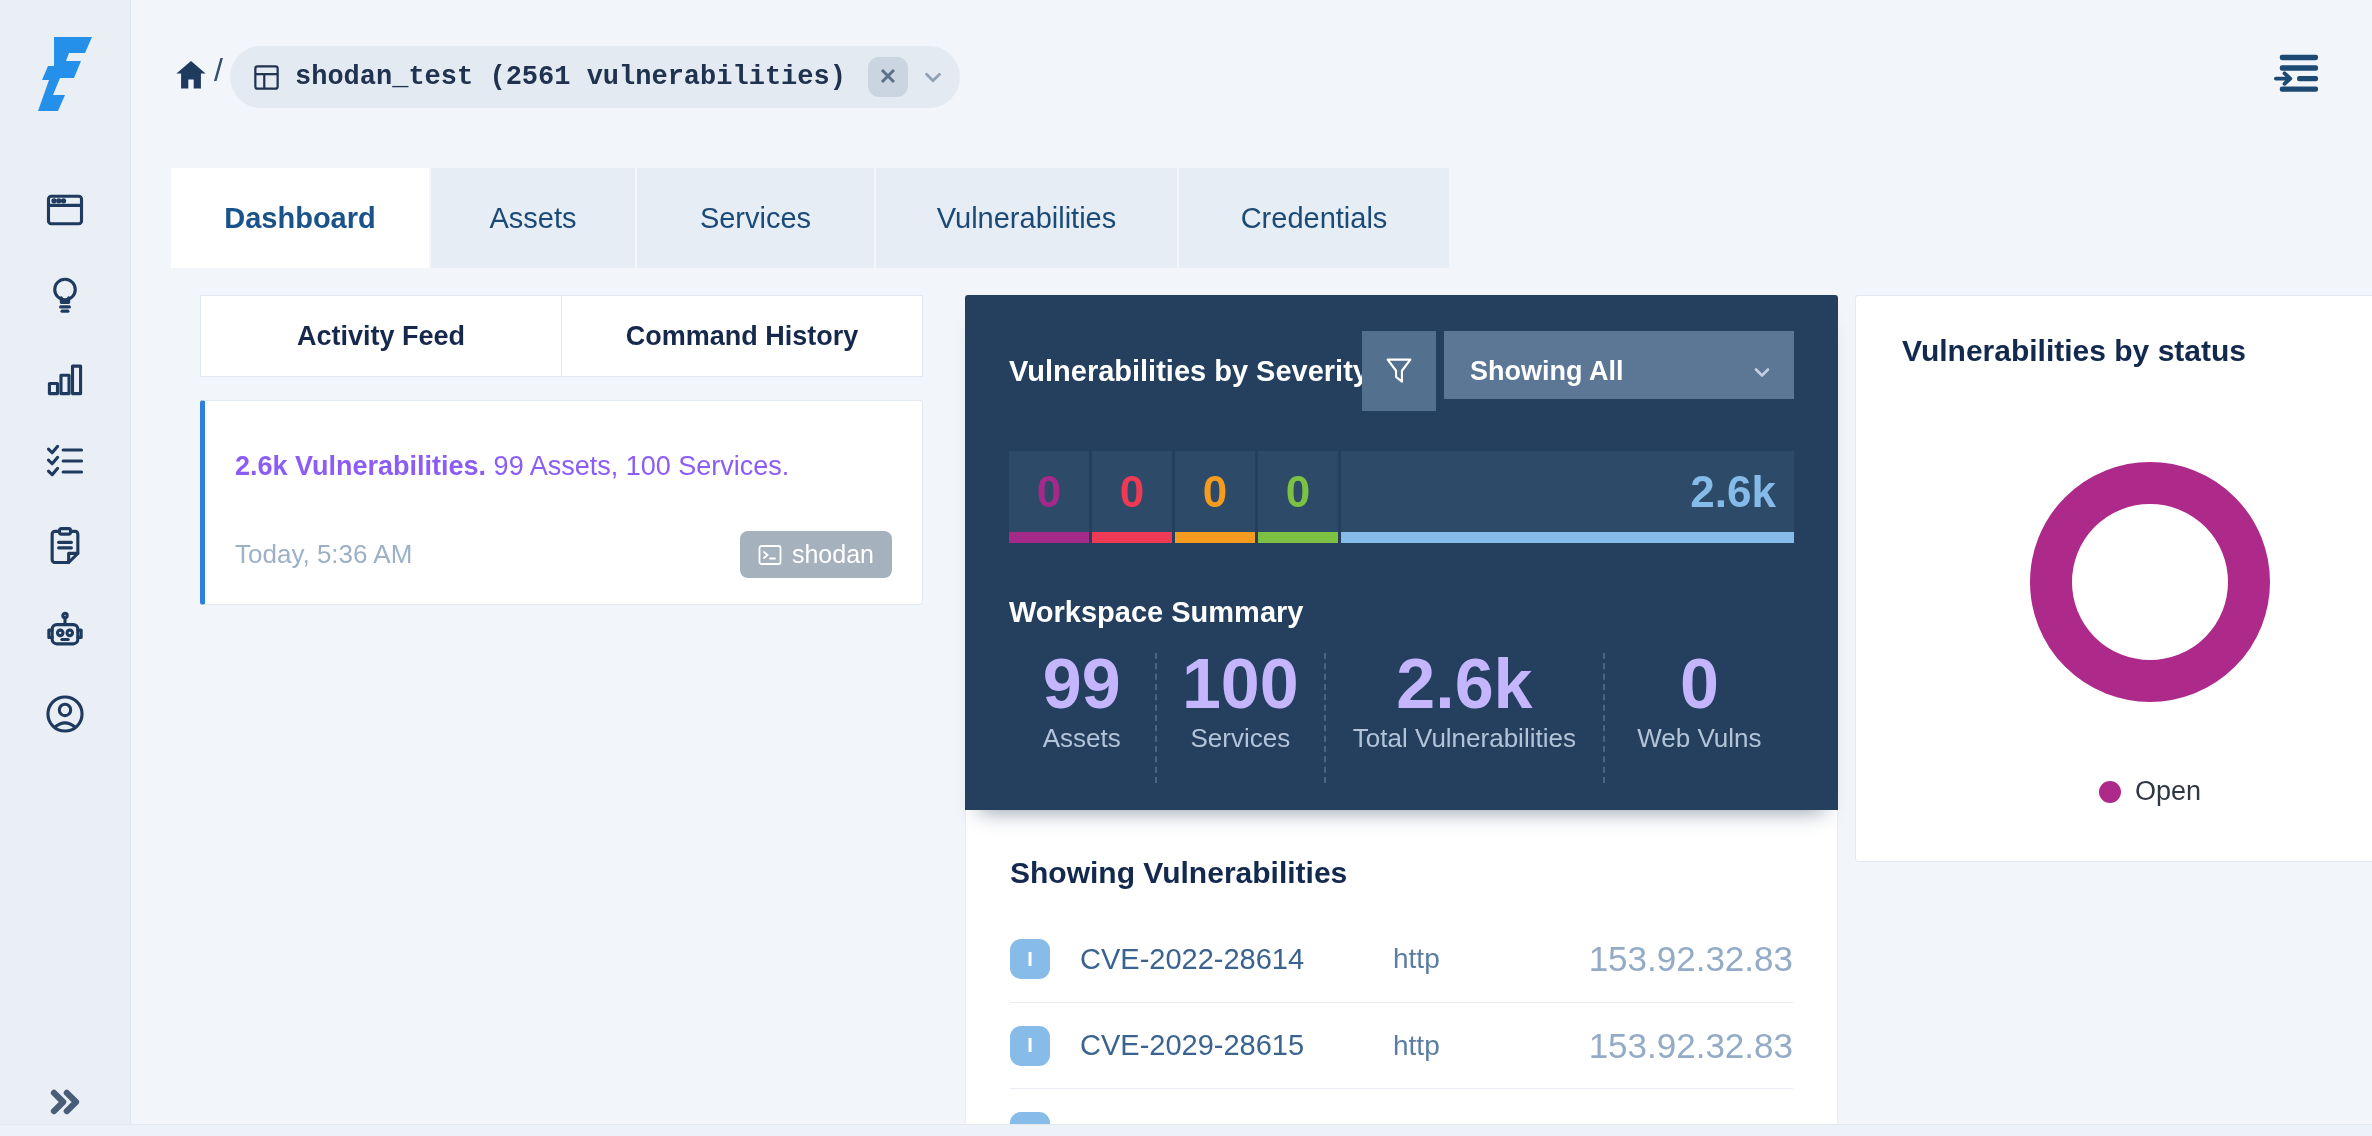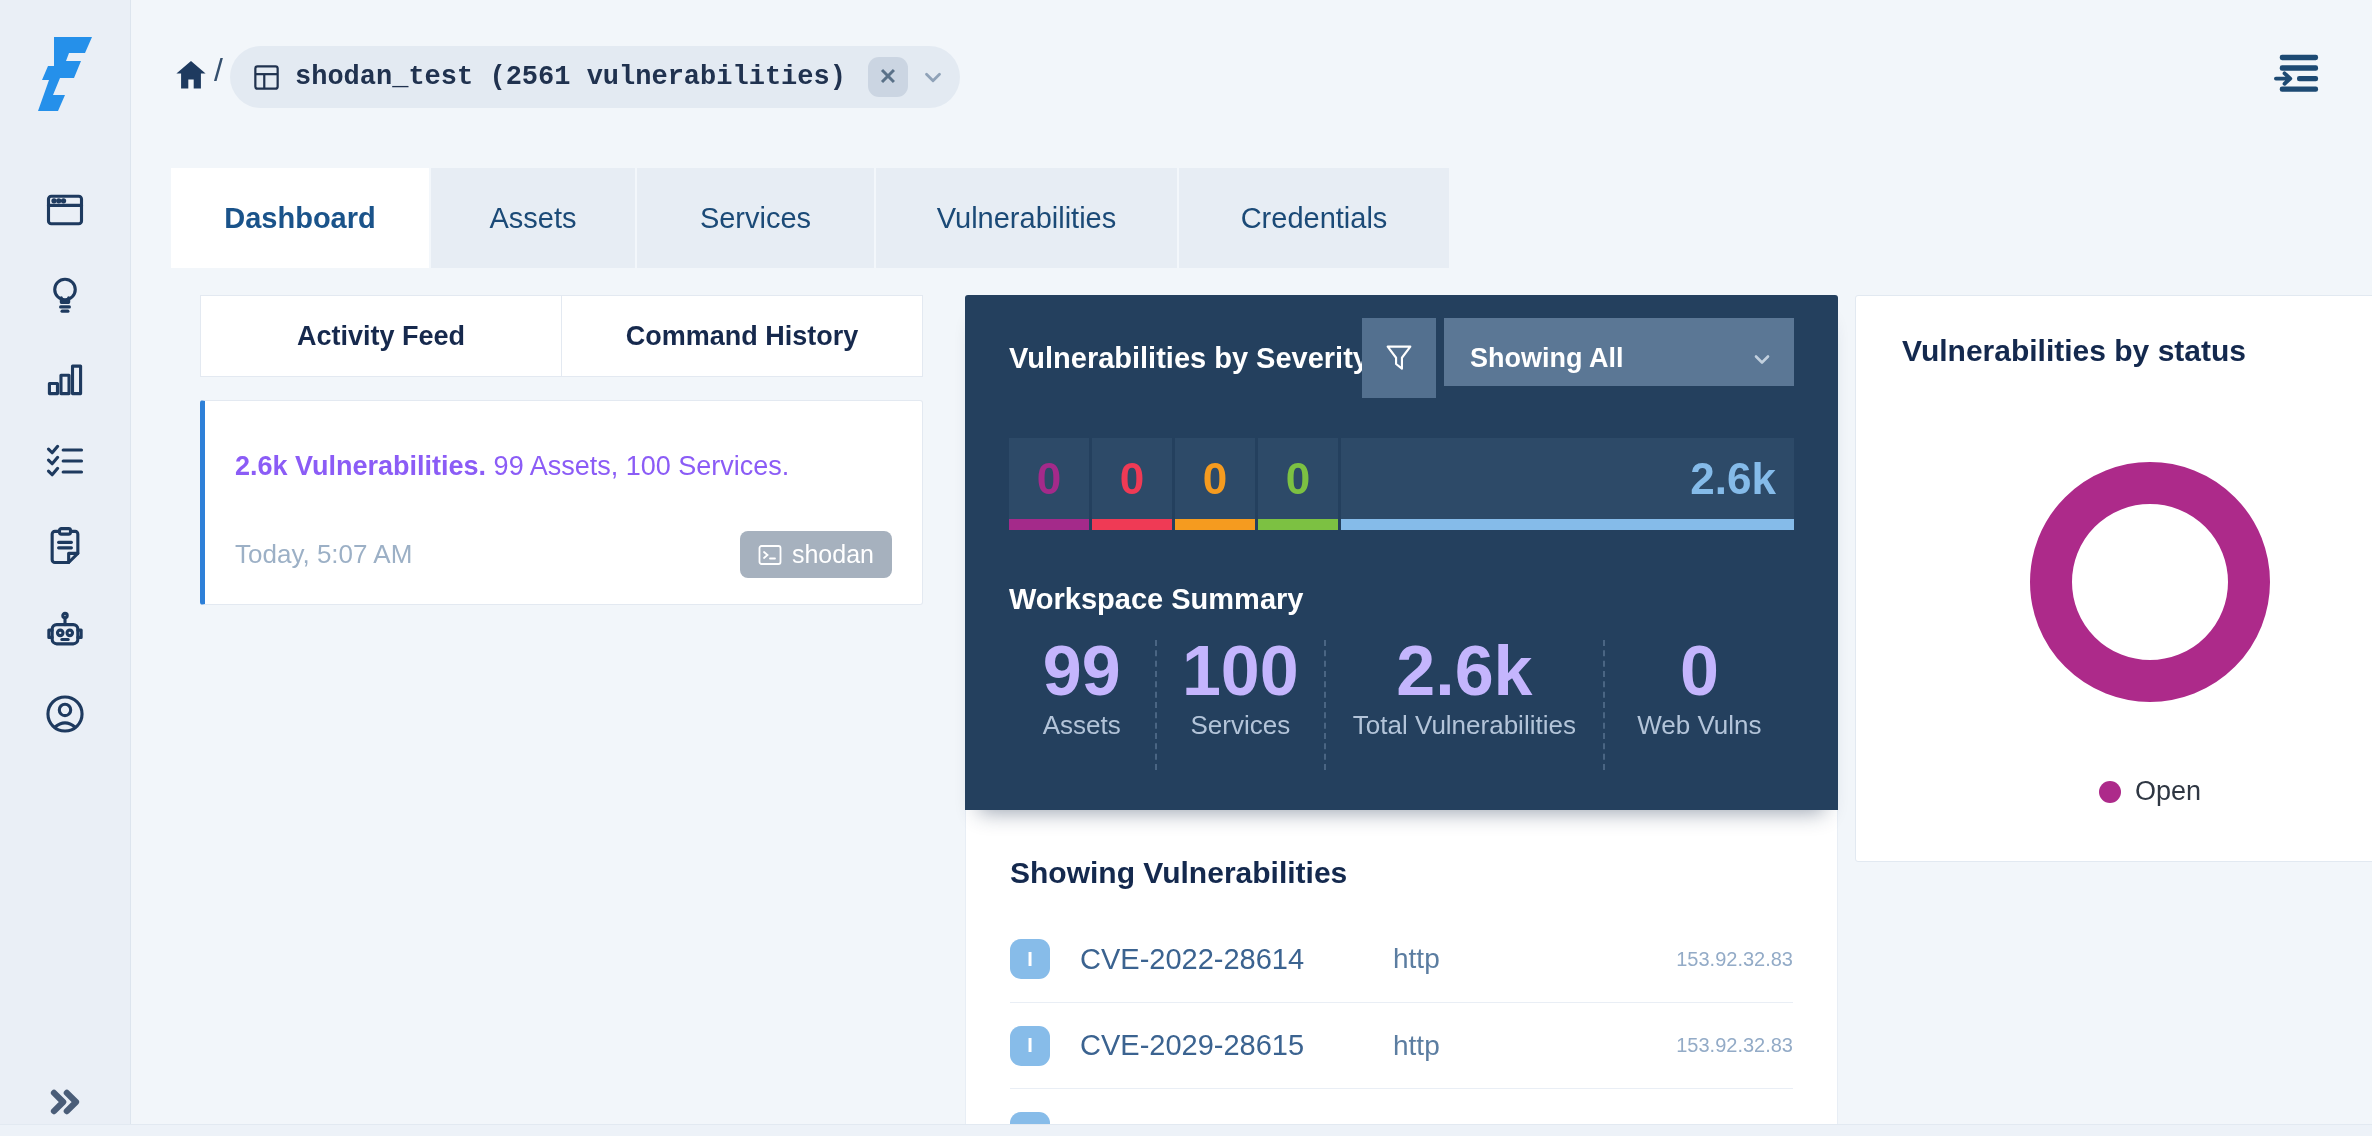--- a/index.html
+++ b/index.html
@@ -49,21 +49,21 @@
   .feed-text b { font-weight:700; }
   .feed-bottom { position:absolute; left:30px; right:30px; bottom:26px;
                  display:flex; align-items:center; justify-content:space-between; }
   .feed-time { font-size:26px; color:#9cb0c6; }
   .tool-badge { background:#a6b1be; border-radius:8px; padding:9px 18px; display:flex;
                 align-items:center; gap:10px; color:#fff; font-size:25px; cursor:pointer; }
   .tool-badge svg { stroke:#fff; fill:none; stroke-width:1.8; stroke-linecap:round; }
 
   
   .col-mid { position:absolute; left:965px; top:295px; width:873px; }
-  .panel-dark { height:515px; background:#24405e; border-radius:3px 3px 0 0; padding:1px 44px;
+  .panel-dark { height:515px; background:#24405e; border-radius:3px 3px 0 0; padding:14px 44px;
                 position:relative; box-shadow:0 16px 20px -14px rgba(25,45,75,.45); }
   .pd-header { position:relative; margin-top:22px; height:80px; }
   .pd-title { line-height:80px; font-size:29px; font-weight:700; color:#fff; }
   .filter-btn { position:absolute; right:358px; top:0; width:74px; height:80px; background:#53708f;
                 display:flex; align-items:center; justify-content:center; cursor:pointer; border:none; }
   .filter-btn svg { stroke:#fff; fill:none; stroke-width:1.6; stroke-linejoin:round; }
   .sev-dropdown { position:absolute; right:0; top:0; width:350px; height:68px; background:#5b7795;
                   cursor:pointer; }
   .sev-dropdown .dd-label { line-height:80px; padding-left:26px; font-size:27px; font-weight:600; color:#fff; }
   .sev-dropdown svg { position:absolute; right:20px; top:29px; stroke:#c2d0de; fill:none;
@@ -85,21 +85,21 @@
                 border:1px solid #e8eef5; border-top:none; }
   .lv-title { padding-top:46px; font-size:30px; font-weight:700; color:#14294e; }
   .vuln-list { margin-top:26px; }
   .vuln-row { height:86px; display:flex; align-items:center; cursor:pointer; }
   .vuln-row + .vuln-row { border-top:1px solid #e9eef5; }
   .sev-badge { width:40px; height:40px; border-radius:11px; background:#87bce9; color:#fff;
                font-size:20px; font-weight:700; display:flex; align-items:center; justify-content:center;
                flex:0 0 auto; }
   .vr-name { margin-left:30px; font-size:29px; font-weight:500; color:#3b6390; }
   .vr-service { margin-left:auto; width:160px; font-size:28px; color:#5b7da1; }
-  .vr-ip { width:240px; text-align:right; font-size:20px; color:#93abc7; }
+  .vr-ip { width:240px; text-align:right; font-size:35px; color:#93abc7; }
 
   
   .col-right { position:absolute; left:1855px; top:295px; width:590px; height:567px; background:#fff;
                border:1px solid #e2e9f1; border-radius:3px; padding:0 46px; }
   .status-title { padding-top:38px; font-size:30px; font-weight:700; color:#14294e; }
   .donut-wrap { margin-top:84px; display:flex; justify-content:center; }
   .legend { margin-top:64px; display:flex; align-items:center; justify-content:center; gap:14px; }
   .legend-dot { width:22px; height:22px; border-radius:50%; }
   .legend-label { font-size:27px; color:#2f3743; }
 
@@ -256,21 +256,21 @@
       <div class="activity-tab">
         <span>Command History</span>
       </div>
     </div>
 
   <div class="feed-card">
     <div class="feed-text">
       <b>2.6k Vulnerabilities.</b><span> 99 Assets, 100 Services.</span>
     </div>
     <div class="feed-bottom">
-      <span class="feed-time">Today, 5:07 AM</span>
+      <span class="feed-time">Today, 5:36 AM</span>
       <span class="tool-badge">
         <svg width="24" height="22" viewBox="0 0 24 22">
           <rect x="1.5" y="2" width="21" height="18" rx="2"></rect>
           <path d="M6 8 L9.5 11 L6 14"></path>
             <line x1="12" y1="14.5" x2="17" y2="14.5"></line>
         </svg>
         <span>shodan</span>
       </span>
     </div>
   </div>

